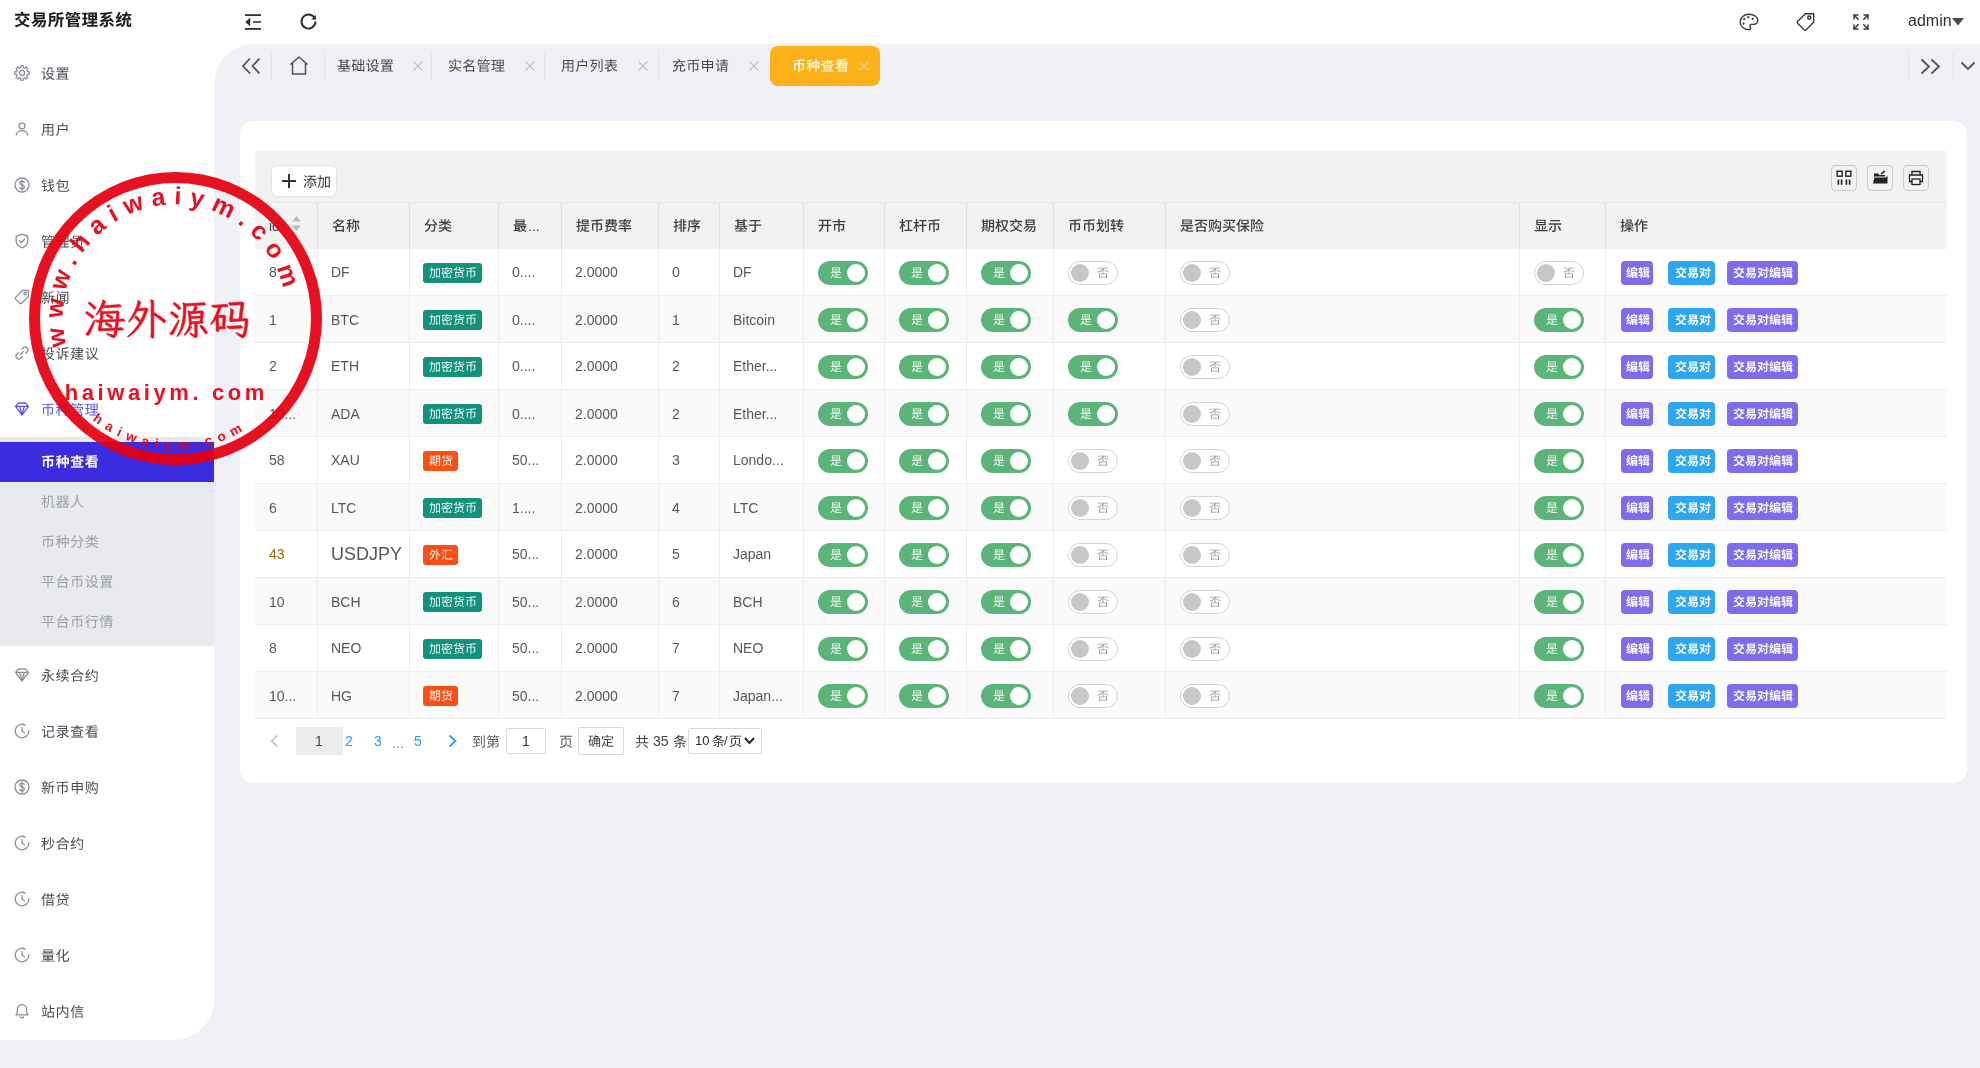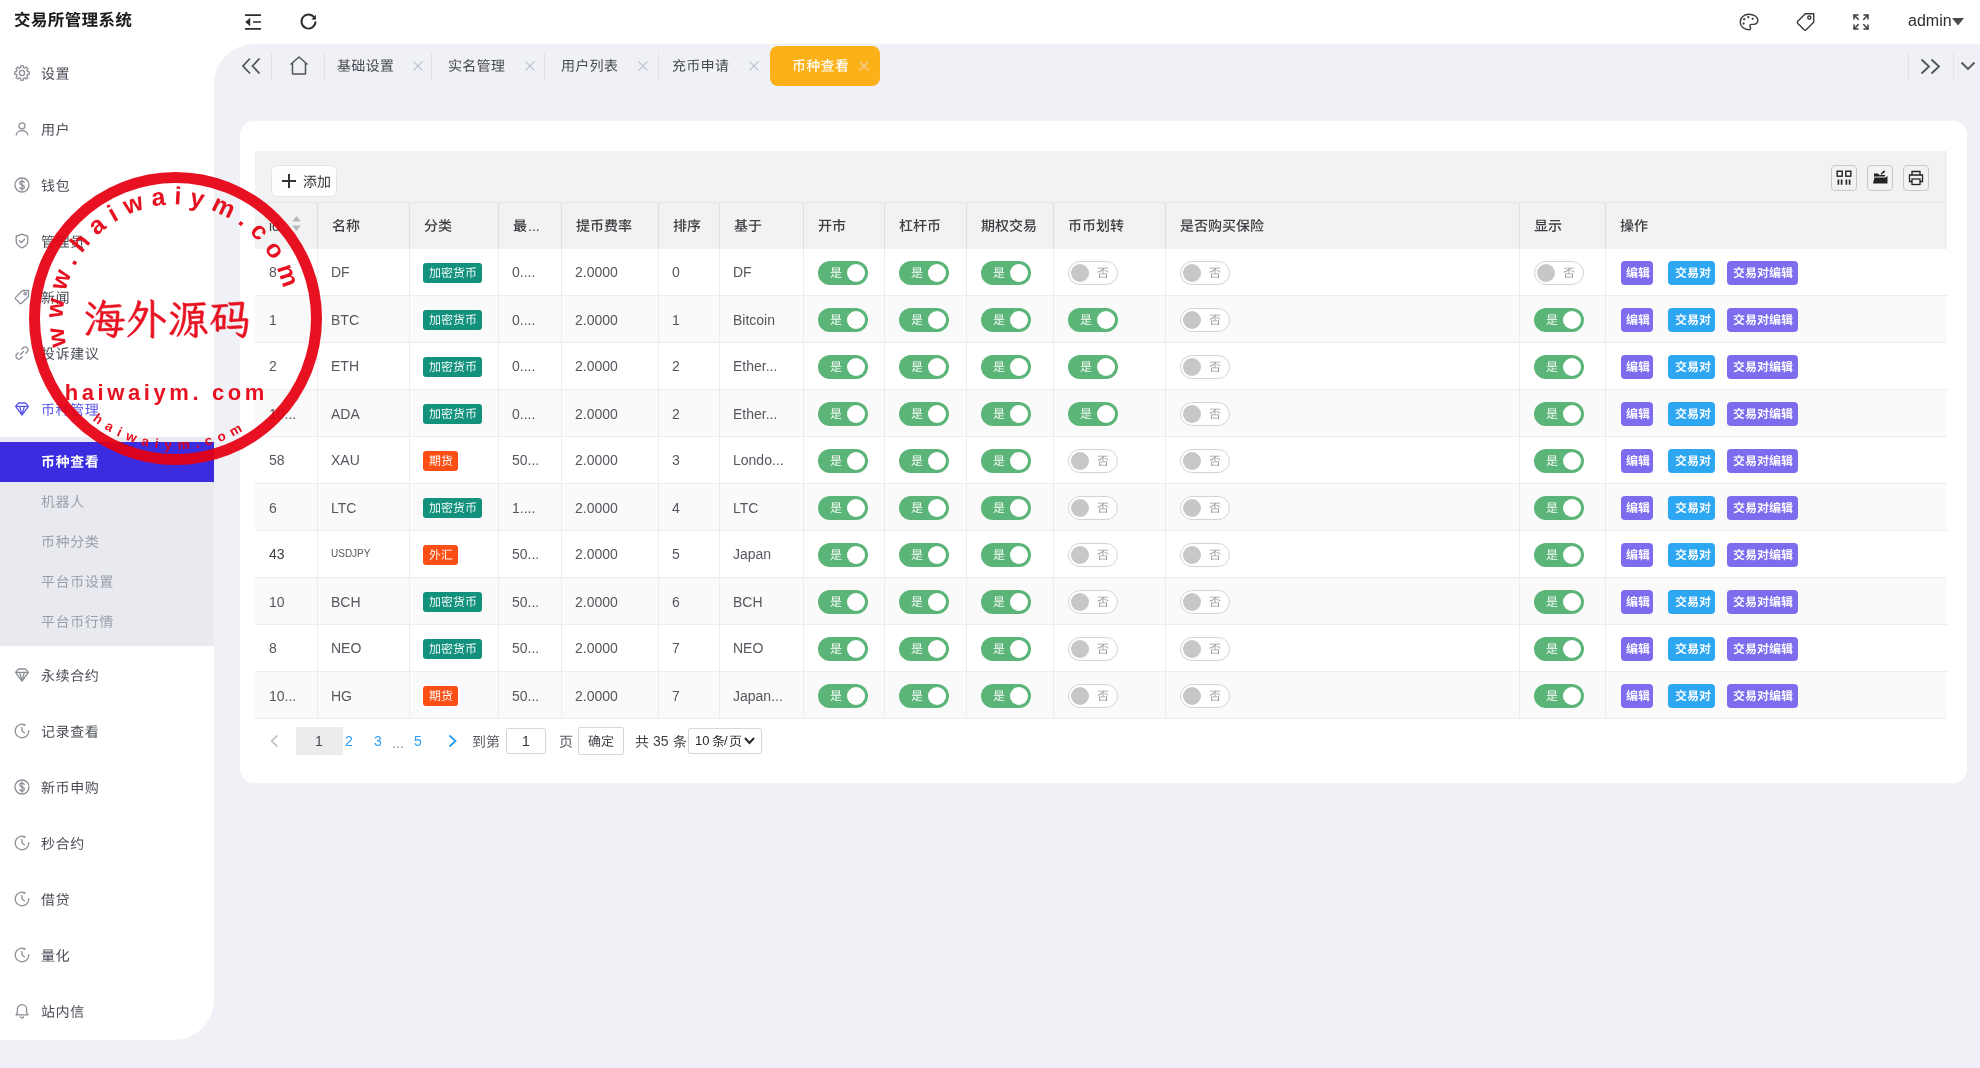--- a/index.html
+++ b/index.html
@@ -1171,22 +1171,22 @@
 <div class="abs" style="left:561px;top:531px;width:1px;height:47px;background:#ededf0"></div>
 <div class="abs" style="left:658px;top:531px;width:1px;height:47px;background:#ededf0"></div>
 <div class="abs" style="left:719px;top:531px;width:1px;height:47px;background:#ededf0"></div>
 <div class="abs" style="left:803px;top:531px;width:1px;height:47px;background:#ededf0"></div>
 <div class="abs" style="left:884px;top:531px;width:1px;height:47px;background:#ededf0"></div>
 <div class="abs" style="left:966px;top:531px;width:1px;height:47px;background:#ededf0"></div>
 <div class="abs" style="left:1053px;top:531px;width:1px;height:47px;background:#ededf0"></div>
 <div class="abs" style="left:1165px;top:531px;width:1px;height:47px;background:#ededf0"></div>
 <div class="abs" style="left:1519px;top:531px;width:1px;height:47px;background:#ededf0"></div>
 <div class="abs" style="left:1605px;top:531px;width:1px;height:47px;background:#ededf0"></div>
-<div class="t" style="left:269px;top:542px;font-size:14px;color:#404040;font-weight:400;line-height:24px;">43</div>
-<div class="t" style="left:331px;top:542px;font-size:10px;color:#55575e;font-weight:400;line-height:24px;">USDJPY</div>
+<div class="t" style="left:269px;top:542px;font-size:14px;color:#a16207;font-weight:400;line-height:24px;">43</div>
+<div class="t" style="left:331px;top:542px;font-size:18px;color:#55575e;font-weight:400;line-height:24px;">USDJPY</div>
 <div class="abs" style="left:423px;top:544.5px;width:35px;height:20px;background:#fb4f16;border-radius:3px"></div>
 <svg class="a" style="left:428px;top:546px" width="26" height="17">
     <g fill="#fff" transform="translate(1,13.1) scale(0.01200,-0.01200)">
       <use href="#r5916" x="0"></use>
       <use href="#r6c47" x="1000"></use>
     </g>
   </svg>
 <div class="t" style="left:512px;top:542px;font-size:14px;color:#55575e;font-weight:400;line-height:24px;">50...</div>
 <div class="t" style="left:575px;top:542px;font-size:14px;color:#55575e;font-weight:400;line-height:24px;">2.0000</div>
 <div class="t" style="left:672px;top:542px;font-size:14px;color:#55575e;font-weight:400;line-height:24px;">5</div>

